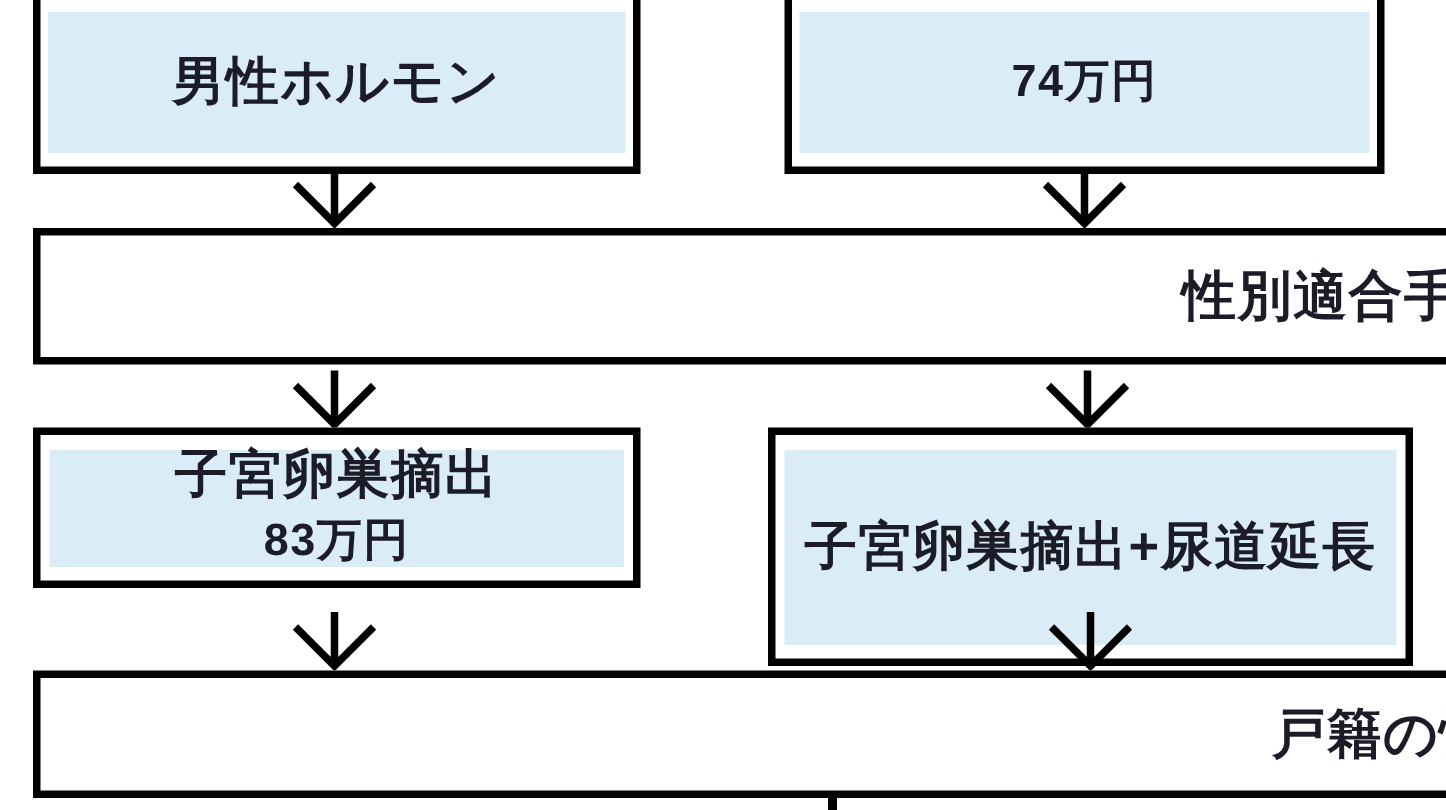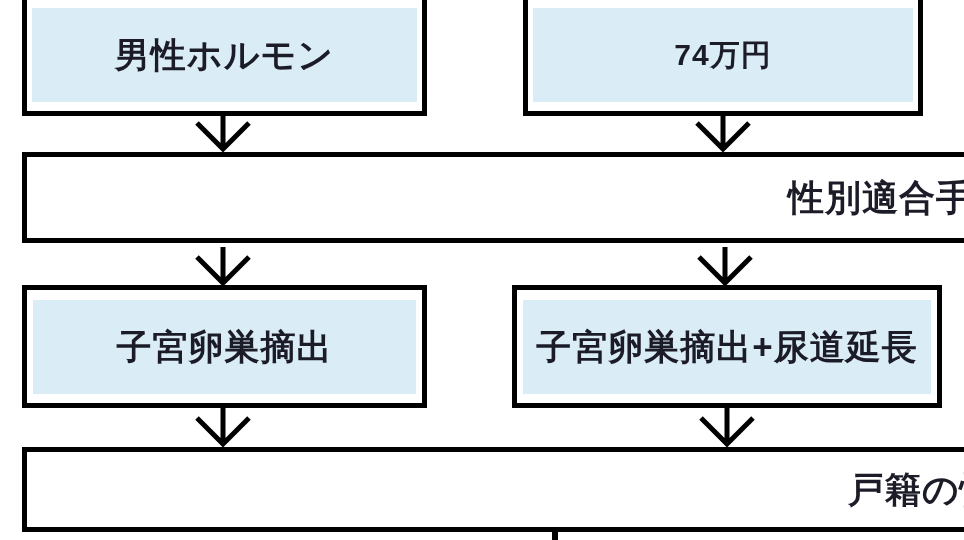--- a/index.html
+++ b/index.html
@@ -112,27 +112,28 @@
     <div class="band-label" style="left:761px;">性別適合手術</div>
   </div>
 
   <svg class="arrow" style="left:193px; top:246px;" width="60" height="40" viewBox="0 0 60 40">
     <path d="M30,1 V34 M4,11 L30,37 L56,11"></path>
   </svg>
   <svg class="arrow" style="left:695px; top:246px;" width="60" height="40" viewBox="0 0 60 40">
     <path d="M30,1 V34 M4,11 L30,37 L56,11"></path>
   </svg>
 
-  <div class="box mid-row" style="left:22px; top:285px; width:405px; height:123px;">
+  <div class="box mid-row" style="left:22px; top:285px; width:405px; height:107px;">
     <div class="fill">
       <div class="procedure-name">子宮卵巣摘出</div>
+      <div class="procedure-cost">83万円</div>
     </div>
   </div>
 
-  <div class="box mid-row" style="left:512px; top:285px; width:430px; height:123px;">
+  <div class="box mid-row" style="left:512px; top:285px; width:430px; height:159px;">
     <div class="fill">
       <div class="procedure-name">子宮卵巣摘出+尿道延長</div>
     </div>
   </div>
 
   <svg class="arrow" style="left:193px; top:407px;" width="60" height="40" viewBox="0 0 60 40">
     <path d="M30,1 V34 M4,11 L30,37 L56,11"></path>
   </svg>
   <svg class="arrow" style="left:697px; top:407px;" width="60" height="40" viewBox="0 0 60 40">
     <path d="M30,1 V34 M4,11 L30,37 L56,11"></path>

